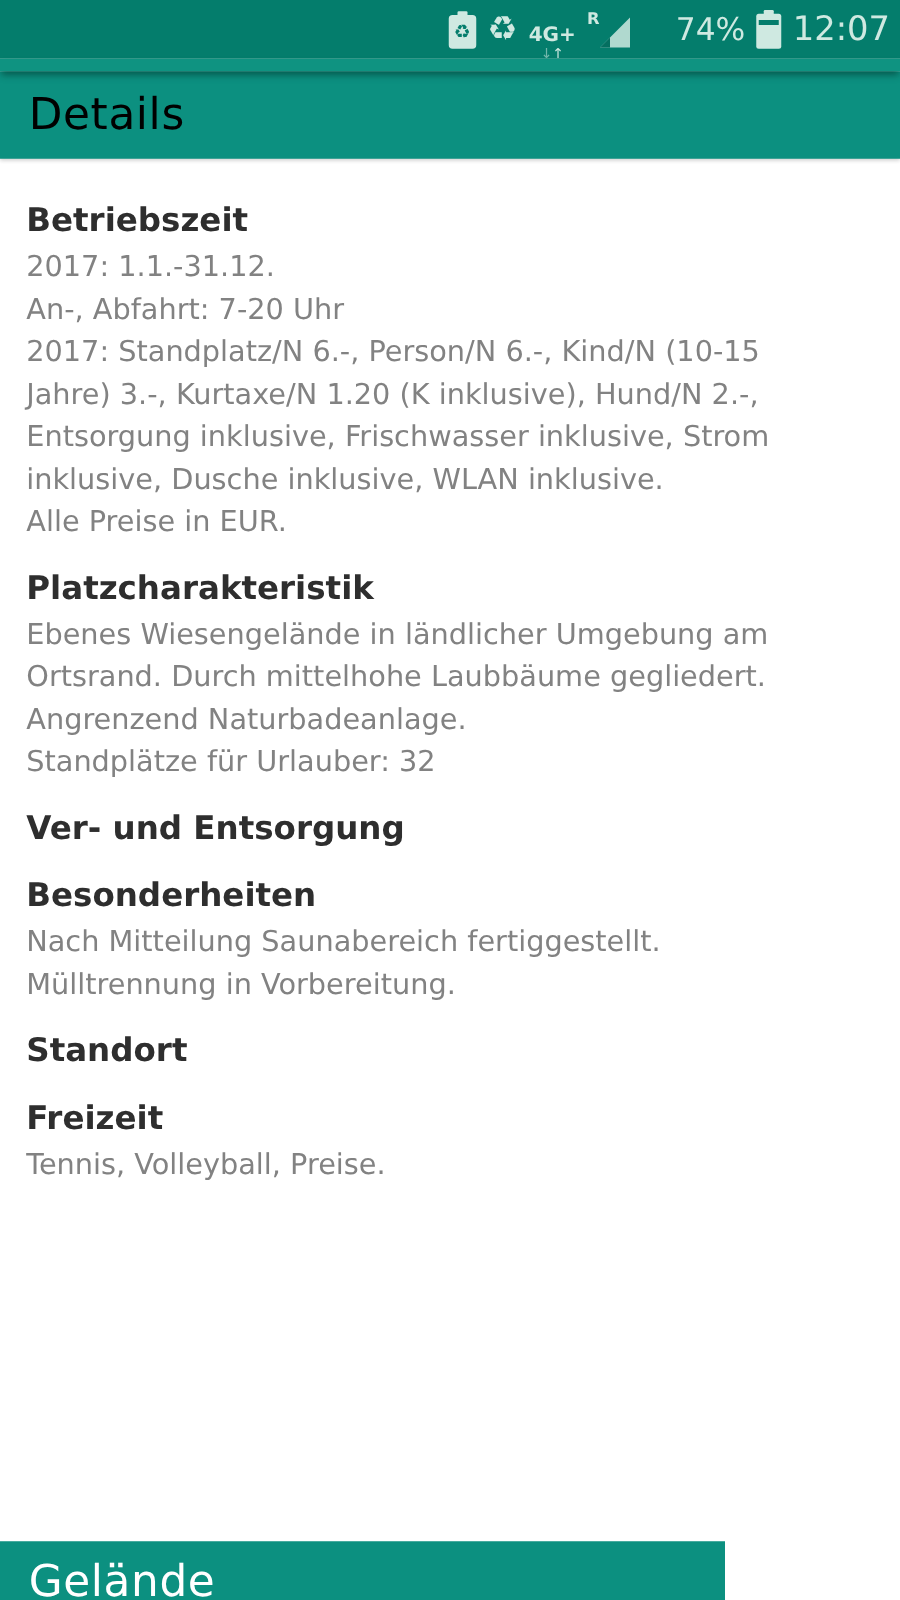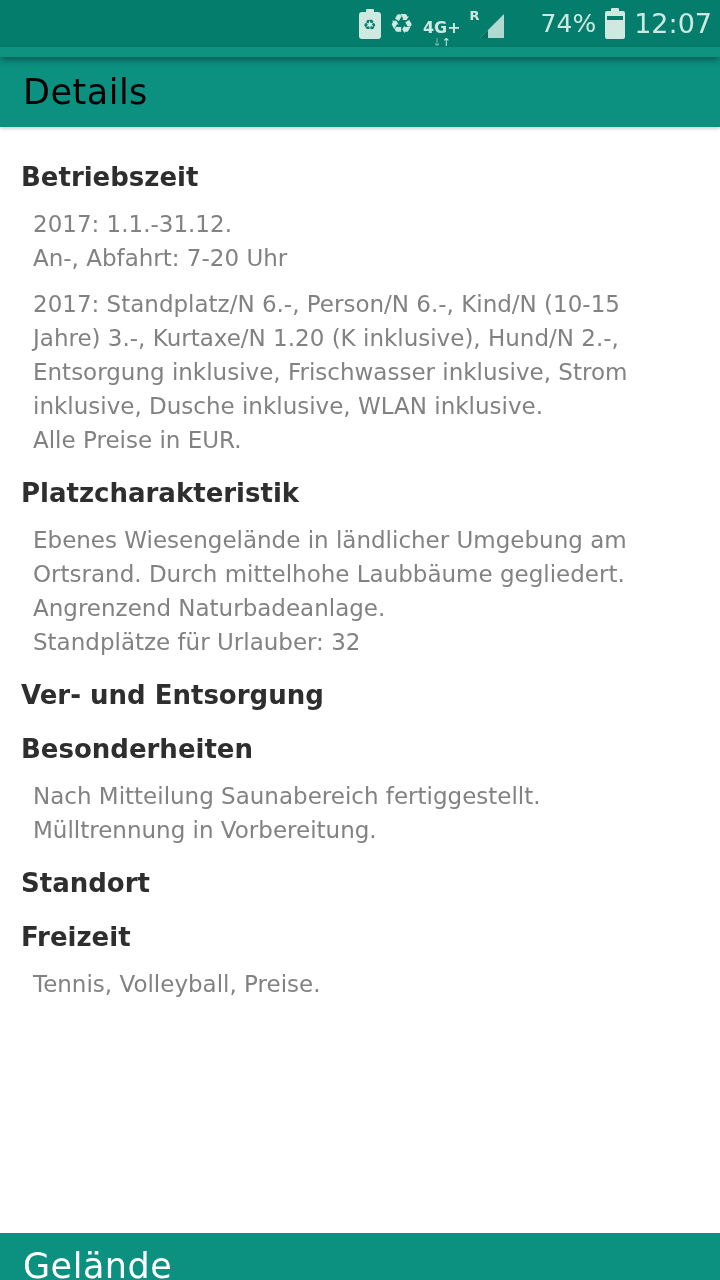--- a/index.html
+++ b/index.html
@@ -44,26 +44,26 @@
     display:flex;align-items:center;padding-left:23px;box-sizing:border-box;
     box-shadow:0 2px 3px rgba(0,0,0,.18);}
   .page-header .title{color:#000000;font-size:35px;letter-spacing:.5px;}
   
   .content{padding:14px 8px 0 21px;box-sizing:border-box;}
   .section h2{
     font-size:26px;line-height:36px;margin:18px 0 2px 0;
     color:#2e2e2e;font-weight:bold;letter-spacing:0;
   }
   .section p{
-    font-size:23px;line-height:34px;margin:12px;color:#828282;
+    font-size:23px;line-height:34px;margin:0;color:#828282;
     white-space:pre-line;letter-spacing:0;
   }
   
   .footer-bar{
-    position:absolute;left:0;top:1233px;width:720px;height:47px;
+    position:absolute;left:0;top:1233px;width:580px;height:47px;
     background:#0c9080;box-sizing:border-box;padding:13px 0 0 23px;overflow:hidden;
   }
   .footer-bar .title{color:#ffffff;font-size:35px;letter-spacing:.5px;}
 </style>
 </head>
 <body>
 
 <div class="statusbar">
   <span class="sb-icon batt-save">
     <span class="nub"></span>

